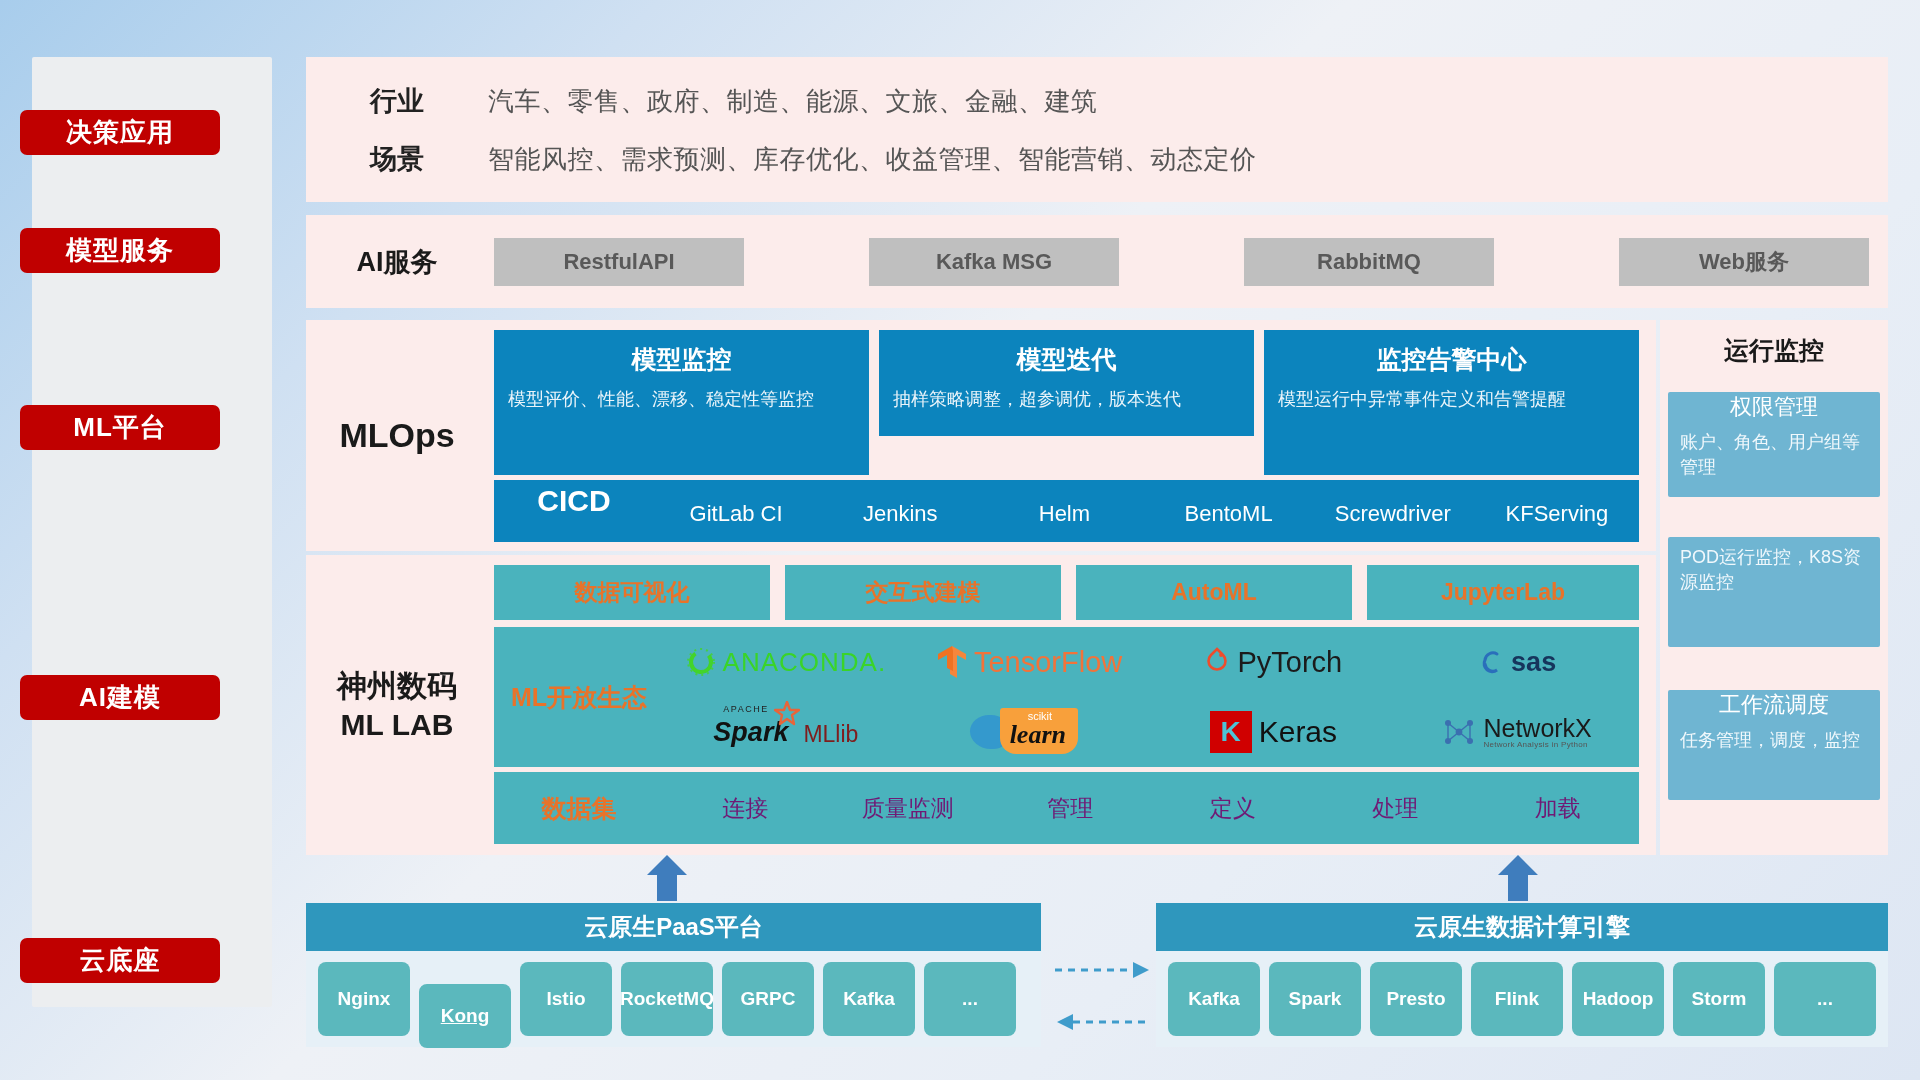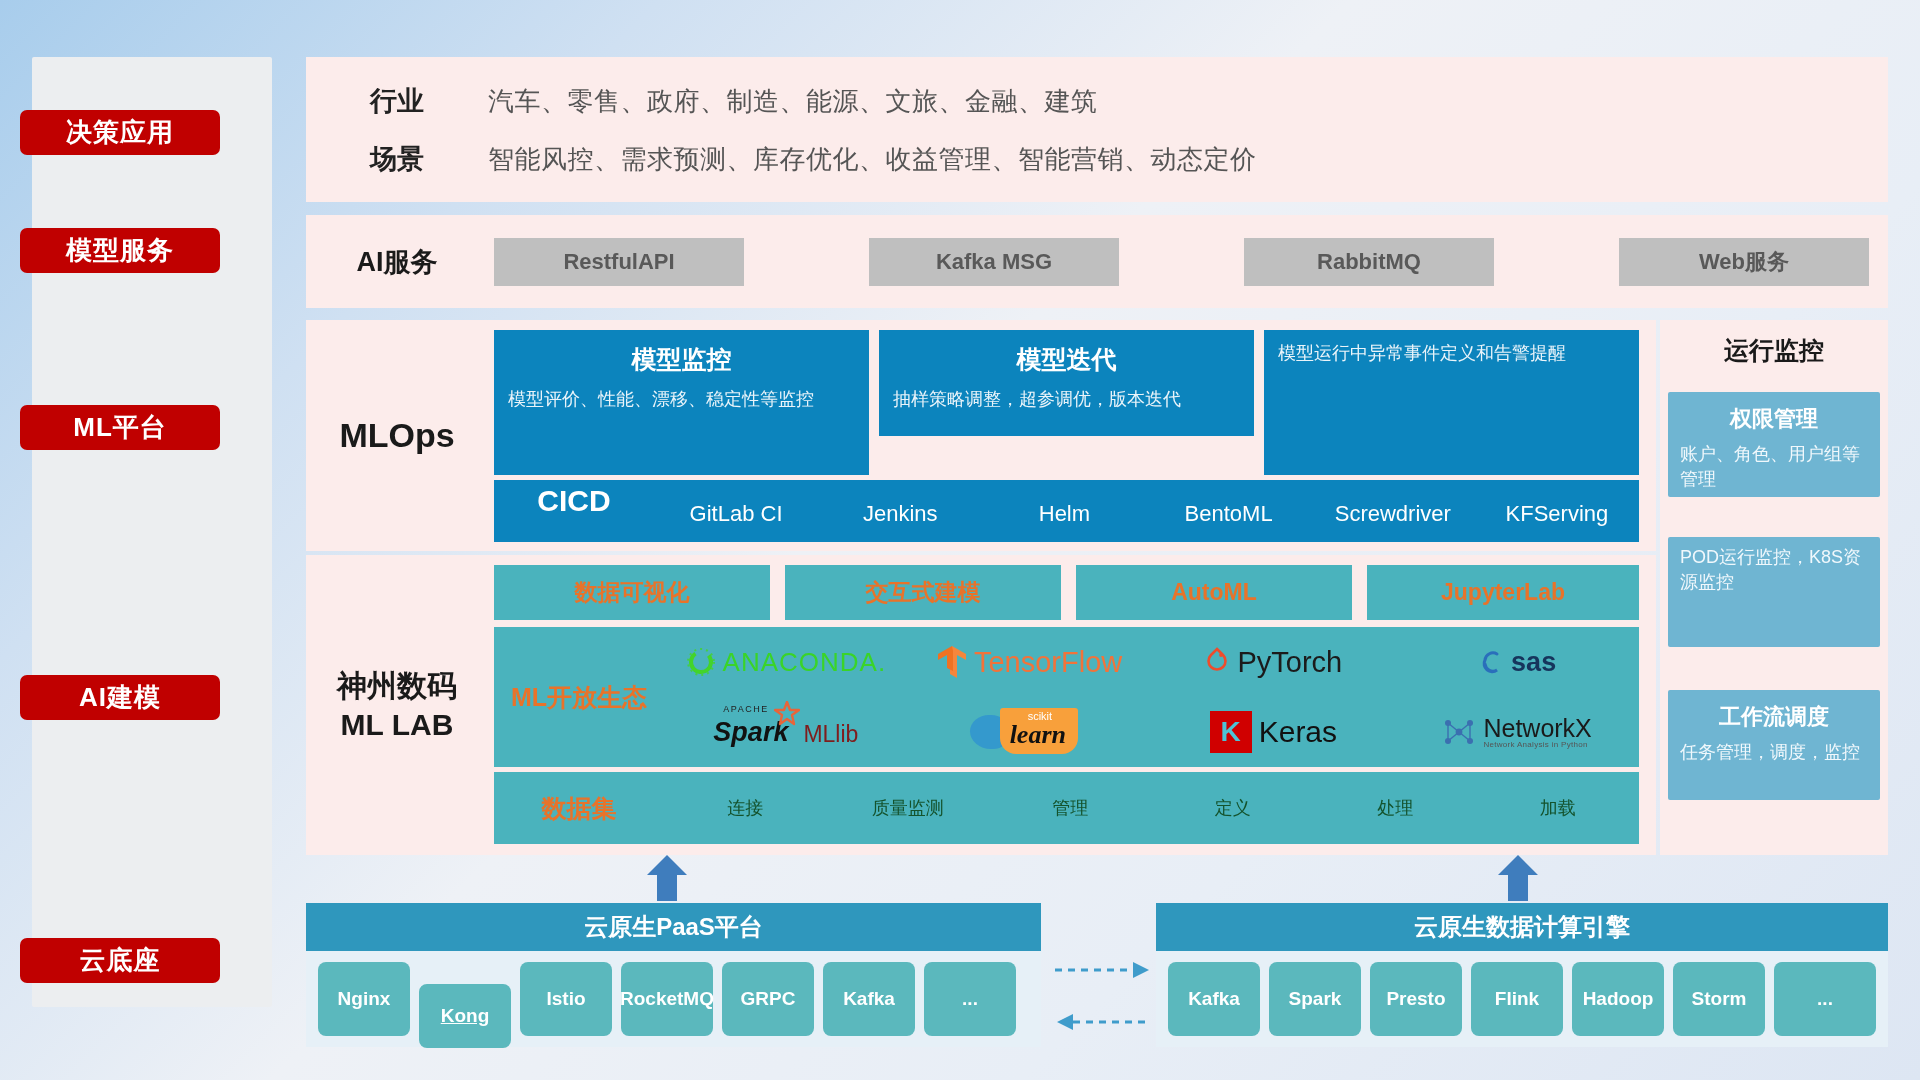--- a/index.html
+++ b/index.html
@@ -93,32 +93,32 @@
   .eco-row { display: flex; align-items: center; flex: 1 1 0; }
   .eco-cell { flex: 1 1 0; display: flex; align-items: center; justify-content: center; gap: 7px; }
 
   .ds-bar {
     position: absolute; background: #4ab3bd; display: flex; align-items: center; justify-content: flex-end;
   }
   .ds-bar .ds-head {
     width: 170px; flex: 0 0 170px; text-align: center;
     color: #e8732a; font-size: 25px; font-weight: bold;
   }
-  .ds-bar .ds-item { flex: 1 1 0; text-align: center; color: #14532d; font-size: 18px; }
+  .ds-bar .ds-item { flex: 1 1 0; text-align: center; color: #701a75; font-size: 23px; }
 
   
   .mon-col { position: absolute; background: #fceceb; }
   .mon-title {
     text-align: center; font-size: 25px; font-weight: bold; color: #1a1a1a;
     padding-top: 14px;
   }
   .mon-card {
     position: absolute; background: #6fb5d2; color: #fff; border-radius: 2px;
   }
-  .mon-card .mcd-t { text-align: center; font-weight: bold; font-size: 22px; padding-top: 12px; }
+  .mon-card .mcd-t { text-align: center; font-weight: normal; font-size: 22px; }
   .mon-card .mcd-d { font-size: 18px; line-height: 1.4; padding: 8px 12px 0 12px; color: #f0f8fc; }
 
   
   .cloud-head {
     position: absolute; background: #2f97bd; color: #fff;
     display: flex; align-items: center; justify-content: center;
     font-size: 24px; font-weight: bold;
   }
   .cloud-body { position: absolute; background: #e6f0f7; }
   .cloud-chip {
@@ -164,20 +164,21 @@
 
   <div class="mlops-card" style="left:494px; top:330px; width:375px; height:145px;">
     <div class="mc-title">模型监控</div>
     <div class="mc-desc">模型评价、性能、漂移、稳定性等监控</div>
   </div>
   <div class="mlops-card" style="left:879px; top:330px; width:375px; height:106px;">
     <div class="mc-title">模型迭代</div>
     <div class="mc-desc">抽样策略调整，超参调优，版本迭代</div>
   </div>
   <div class="mlops-card" style="left:1264px; top:330px; width:375px; height:145px;">
+    <div class="mc-title">监控告警中心</div>
     <div class="mc-desc">模型运行中异常事件定义和告警提醒</div>
   </div>
 
   <div class="cicd-bar" style="left:494px; top:480px; width:1145px; height:62px;">
     <div class="cicd-title">CICD</div>
     <div class="cicd-item">GitLab CI</div>
     <div class="cicd-item">Jenkins</div>
     <div class="cicd-item">Helm</div>
     <div class="cicd-item">BentoML</div>
     <div class="cicd-item">Screwdriver</div>

